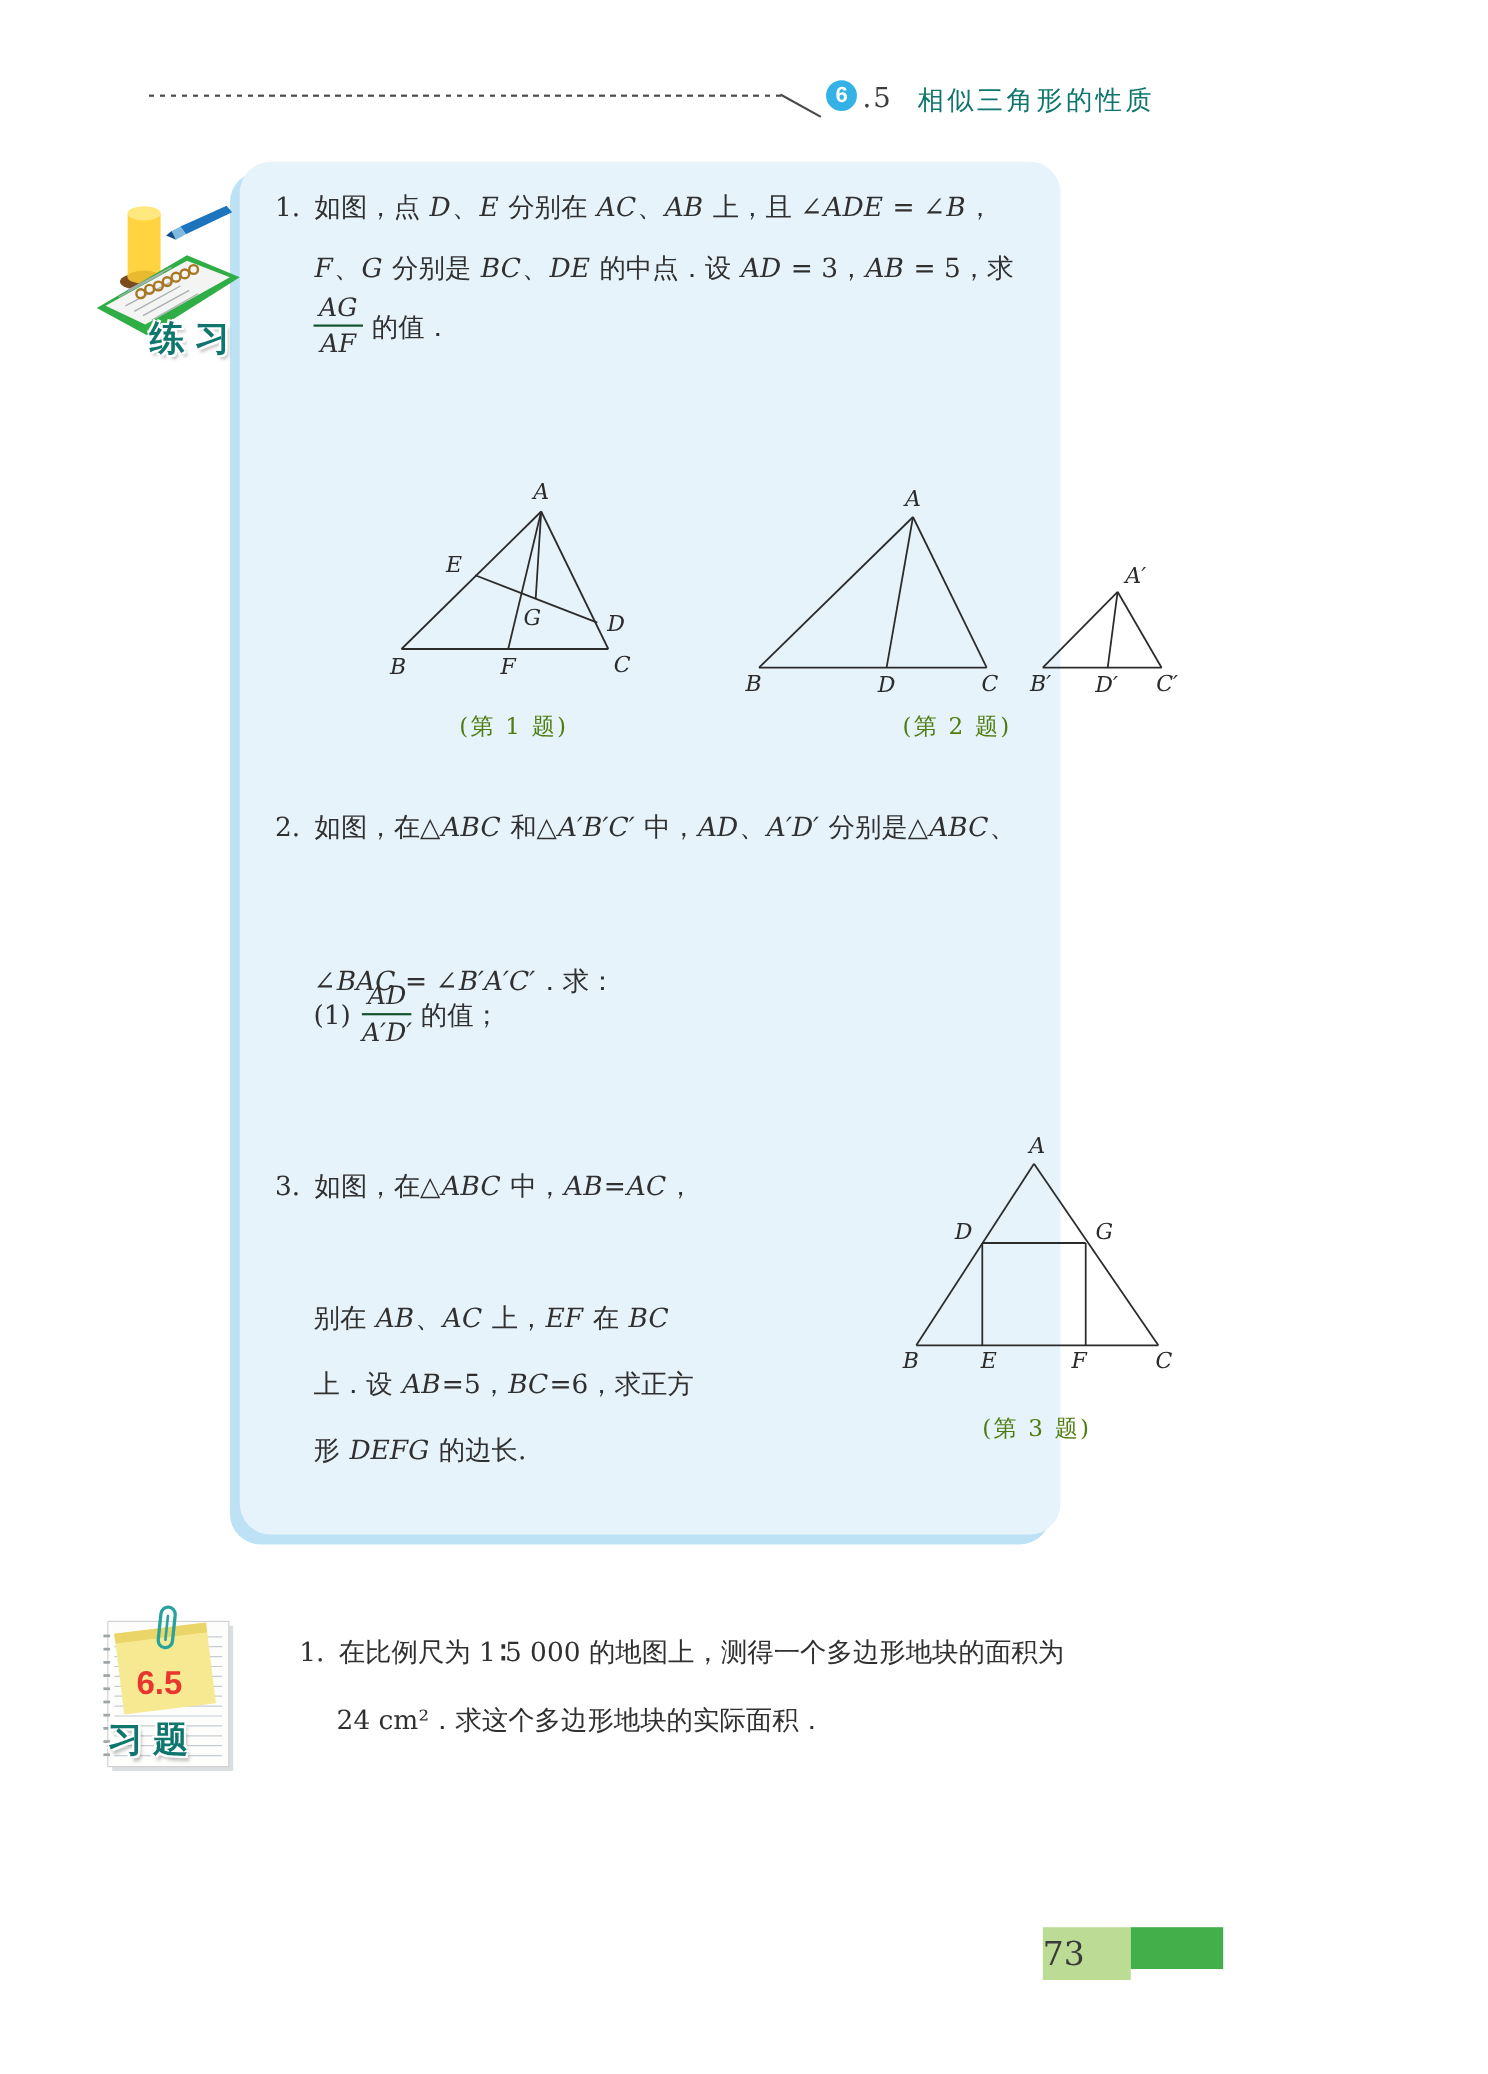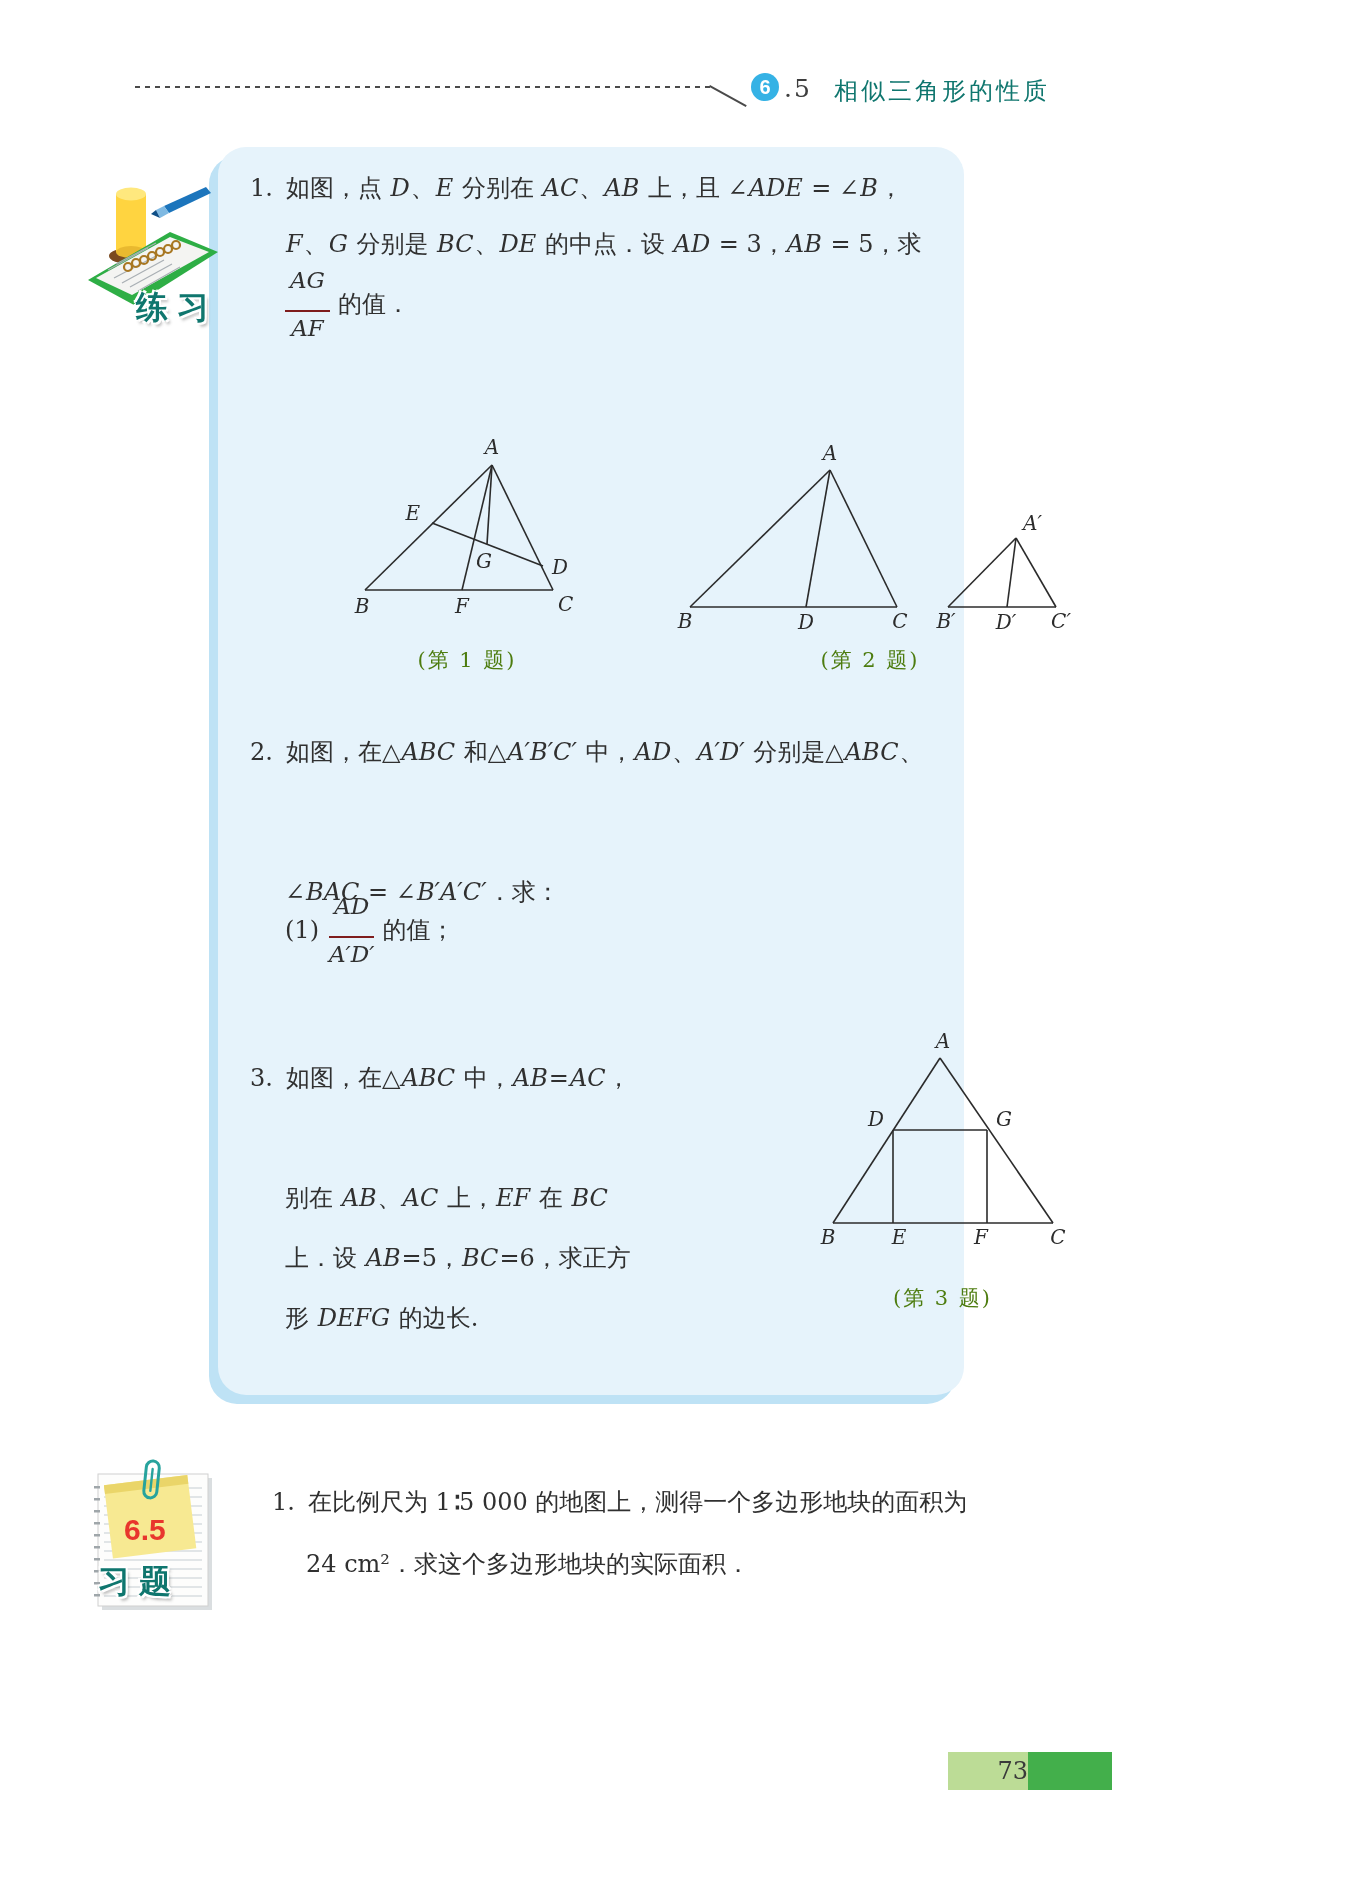--- a/index.html
+++ b/index.html
@@ -19,35 +19,35 @@
   
   .pbox{position:absolute;left:218px;top:147px;width:746px;height:1248px;background:#E6F3FB;
         border-radius:28px;box-shadow:-9px 9px 0 #BEE2F5;}
   
   .line{position:absolute;font-size:24px;line-height:32px;white-space:nowrap;color:#303030;}
   .line i{font-style:italic;padding:0 1px;}
   .pnum{margin-right:13px;}
   .fracrow{display:flex;align-items:center;}
   .frac{display:inline-flex;flex-direction:column;align-items:center;margin-right:8px;
         font-style:italic;font-size:23px;line-height:28px;}
-  .frac .fnum{padding:0 5px 16px;border-bottom:2px solid #7f1d1d;}
+  .frac .fnum{padding:0 5px 1px;border-bottom:2px solid #14532d;}
   .frac .fden{padding-top:2px;}
   .cap{position:absolute;font-size:21px;text-align:center;color:#4d7c0f;letter-spacing:2px;}
   
   svg.diagram{position:absolute;overflow:visible;}
   svg.diagram line,svg.diagram polyline,svg.diagram polygon.geo{stroke:#2b2b2b;stroke-width:1.6;fill:none;}
   svg.diagram text{font-family:"DejaVu Serif","Liberation Serif",serif;font-style:italic;
                    font-size:20px;fill:#2b2b2b;}
   
   .badge{position:absolute;font-family:"Liberation Sans",sans-serif;font-weight:bold;font-size:32px;
          color:#0f766e;letter-spacing:9px;z-index:5;
          text-shadow:-2px -2px 0 #fff,2px -2px 0 #fff,-2px 2px 0 #fff,2px 2px 0 #fff,3px 4px 3px rgba(60,60,60,.35);}
   
-  .pg-light{position:absolute;left:948px;top:1752px;width:80px;height:38px;background:#BCDC96;
-            display:flex;align-items:center;justify-content:flex-end;font-size:24px;color:#3a3a3a;}
+  .pg-light{position:absolute;left:948px;top:1752px;width:80px;height:48px;background:#BCDC96;
+            display:flex;align-items:center;justify-content:flex-start;font-size:30px;color:#3a3a3a;}
   .pg-dark{position:absolute;left:1028px;top:1752px;width:84px;height:38px;background:#43AF4B;}
   .icon-abs{position:absolute;}
 </style>
 </head>
 <body>
 
 <div class="page">
 
   <div class="hdr-dash"></div>
   <div class="hdr-diag"></div>

